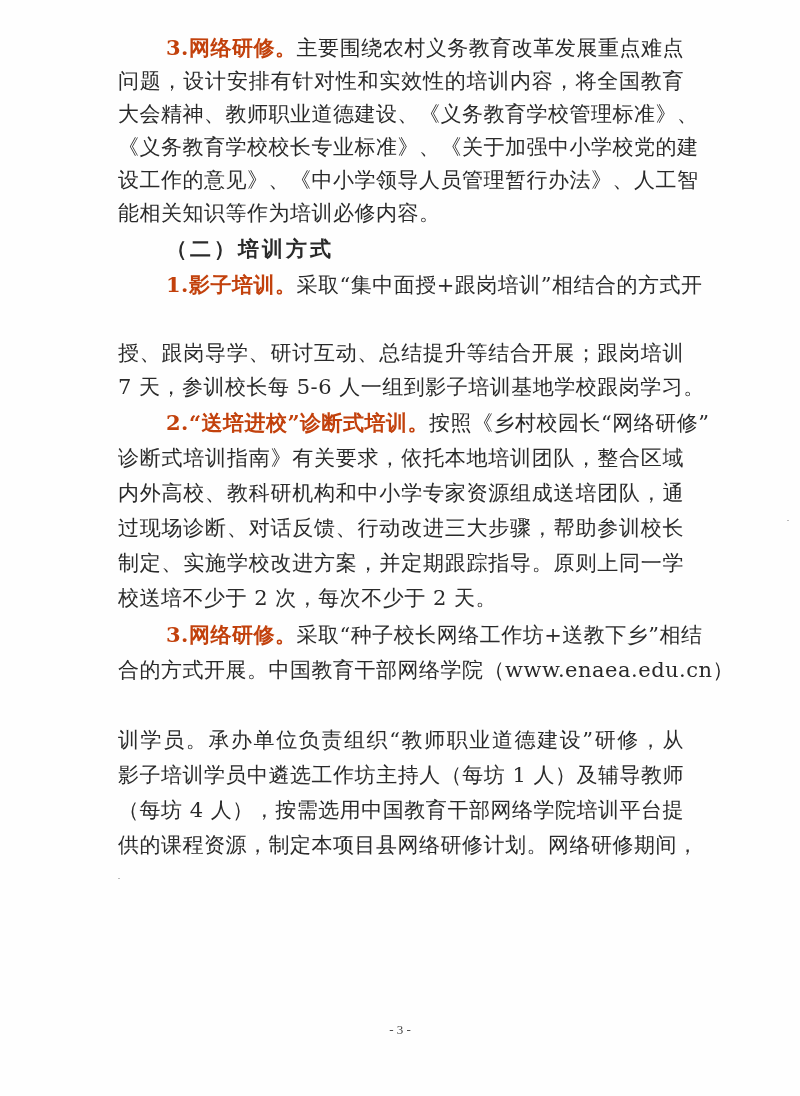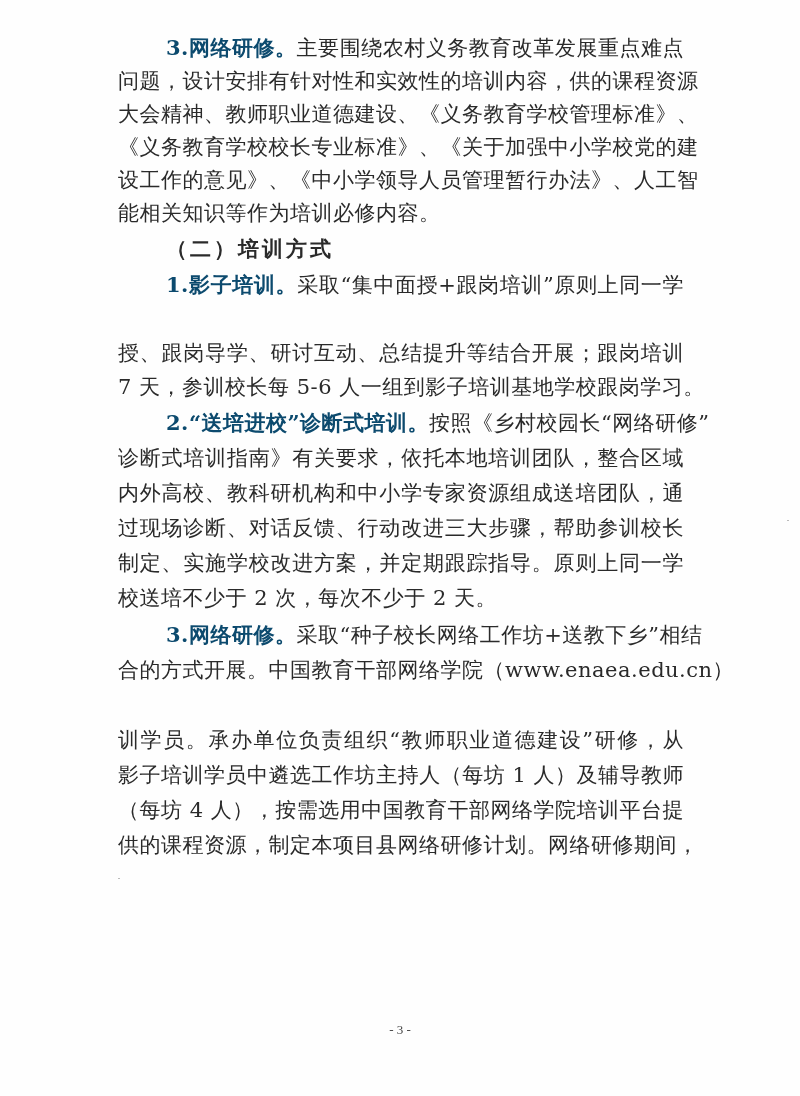--- a/index.html
+++ b/index.html
@@ -4,40 +4,40 @@
 <style>
   html, body { margin:0; padding:0; }
   body { width:800px; height:1096px; background:#ffffff; position:relative; overflow:hidden;
          font-family: "DejaVu Serif", "Liberation Serif", serif; color:#2a2a2a; }
   .page { position:absolute; left:0; top:0; width:800px; height:1096px; background:#fefefe; }
   .line { position:absolute; left:118px; width:566px; height:30px; font-size:21px; line-height:30px;
           white-space:nowrap; text-align:justify; text-align-last:justify; letter-spacing:0.5px; }
   .line.indent { left:166px; width:518px; }
   .line.last { text-align-last:left; }
   .line.heading { left:166px; width:auto; text-align-last:left; font-weight:bold; letter-spacing:3px; }
-  b.lead { font-weight:bold; color:#0c4a6e; }
+  b.lead { font-weight:bold; color:#c2410c; }
   .pagenum { position:absolute; left:0; width:800px; top:1022px; text-align:center; font-size:13px;
              font-family:"Liberation Serif", serif; color:#444; }
   .speck { position:absolute; width:2px; height:1px; background:#bbb; }
 </style>
 </head>
 <body>
 
 <div class="page">
 
   <div class="line indent" style="top:33px"><b class="lead">3.网络研修。</b><span>主要围绕农村义务教育改革发展重点难点</span></div>
-  <div class="line" style="top:66px">问题，设计安排有针对性和实效性的培训内容，供的课程资源</div>
+  <div class="line" style="top:66px">问题，设计安排有针对性和实效性的培训内容，将全国教育</div>
   <div class="line" style="top:99px">大会精神、教师职业道德建设、《义务教育学校管理标准》、</div>
   <div class="line" style="top:165px">设工作的意见》、《中小学领导人员管理暂行办法》、人工智</div>
   <div class="line" style="top:132px">《义务教育学校校长专业标准》、《关于加强中小学校党的建</div>
   <div class="line last" style="top:198px">能相关知识等作为培训必修内容。</div>
 
   <div class="line heading" style="top:234px">（二）培训方式</div>
 
-  <div class="line indent" style="top:270px"><b class="lead">1.影子培训。</b><span>采取“集中面授+跟岗培训”原则上同一学</span></div>
+  <div class="line indent" style="top:270px"><b class="lead">1.影子培训。</b><span>采取“集中面授+跟岗培训”相结合的方式开</span></div>
   <div class="line" style="top:338px">授、跟岗导学、研讨互动、总结提升等结合开展；跟岗培训</div>
   <div class="line last" style="top:372px">7 天，参训校长每 5-6 人一组到影子培训基地学校跟岗学习。</div>
 
   <div class="line indent" style="top:408px"><b class="lead">2.“送培进校”诊断式培训。</b><span>按照《乡村校园长“网络研修”</span></div>
   <div class="line" style="top:443px">诊断式培训指南》有关要求，依托本地培训团队，整合区域</div>
   <div class="line" style="top:478px">内外高校、教科研机构和中小学专家资源组成送培团队，通</div>
   <div class="line" style="top:513px">过现场诊断、对话反馈、行动改进三大步骤，帮助参训校长</div>
   <div class="line" style="top:548px">制定、实施学校改进方案，并定期跟踪指导。原则上同一学</div>
   <div class="line last" style="top:583px">校送培不少于 2 次，每次不少于 2 天。</div>
 

